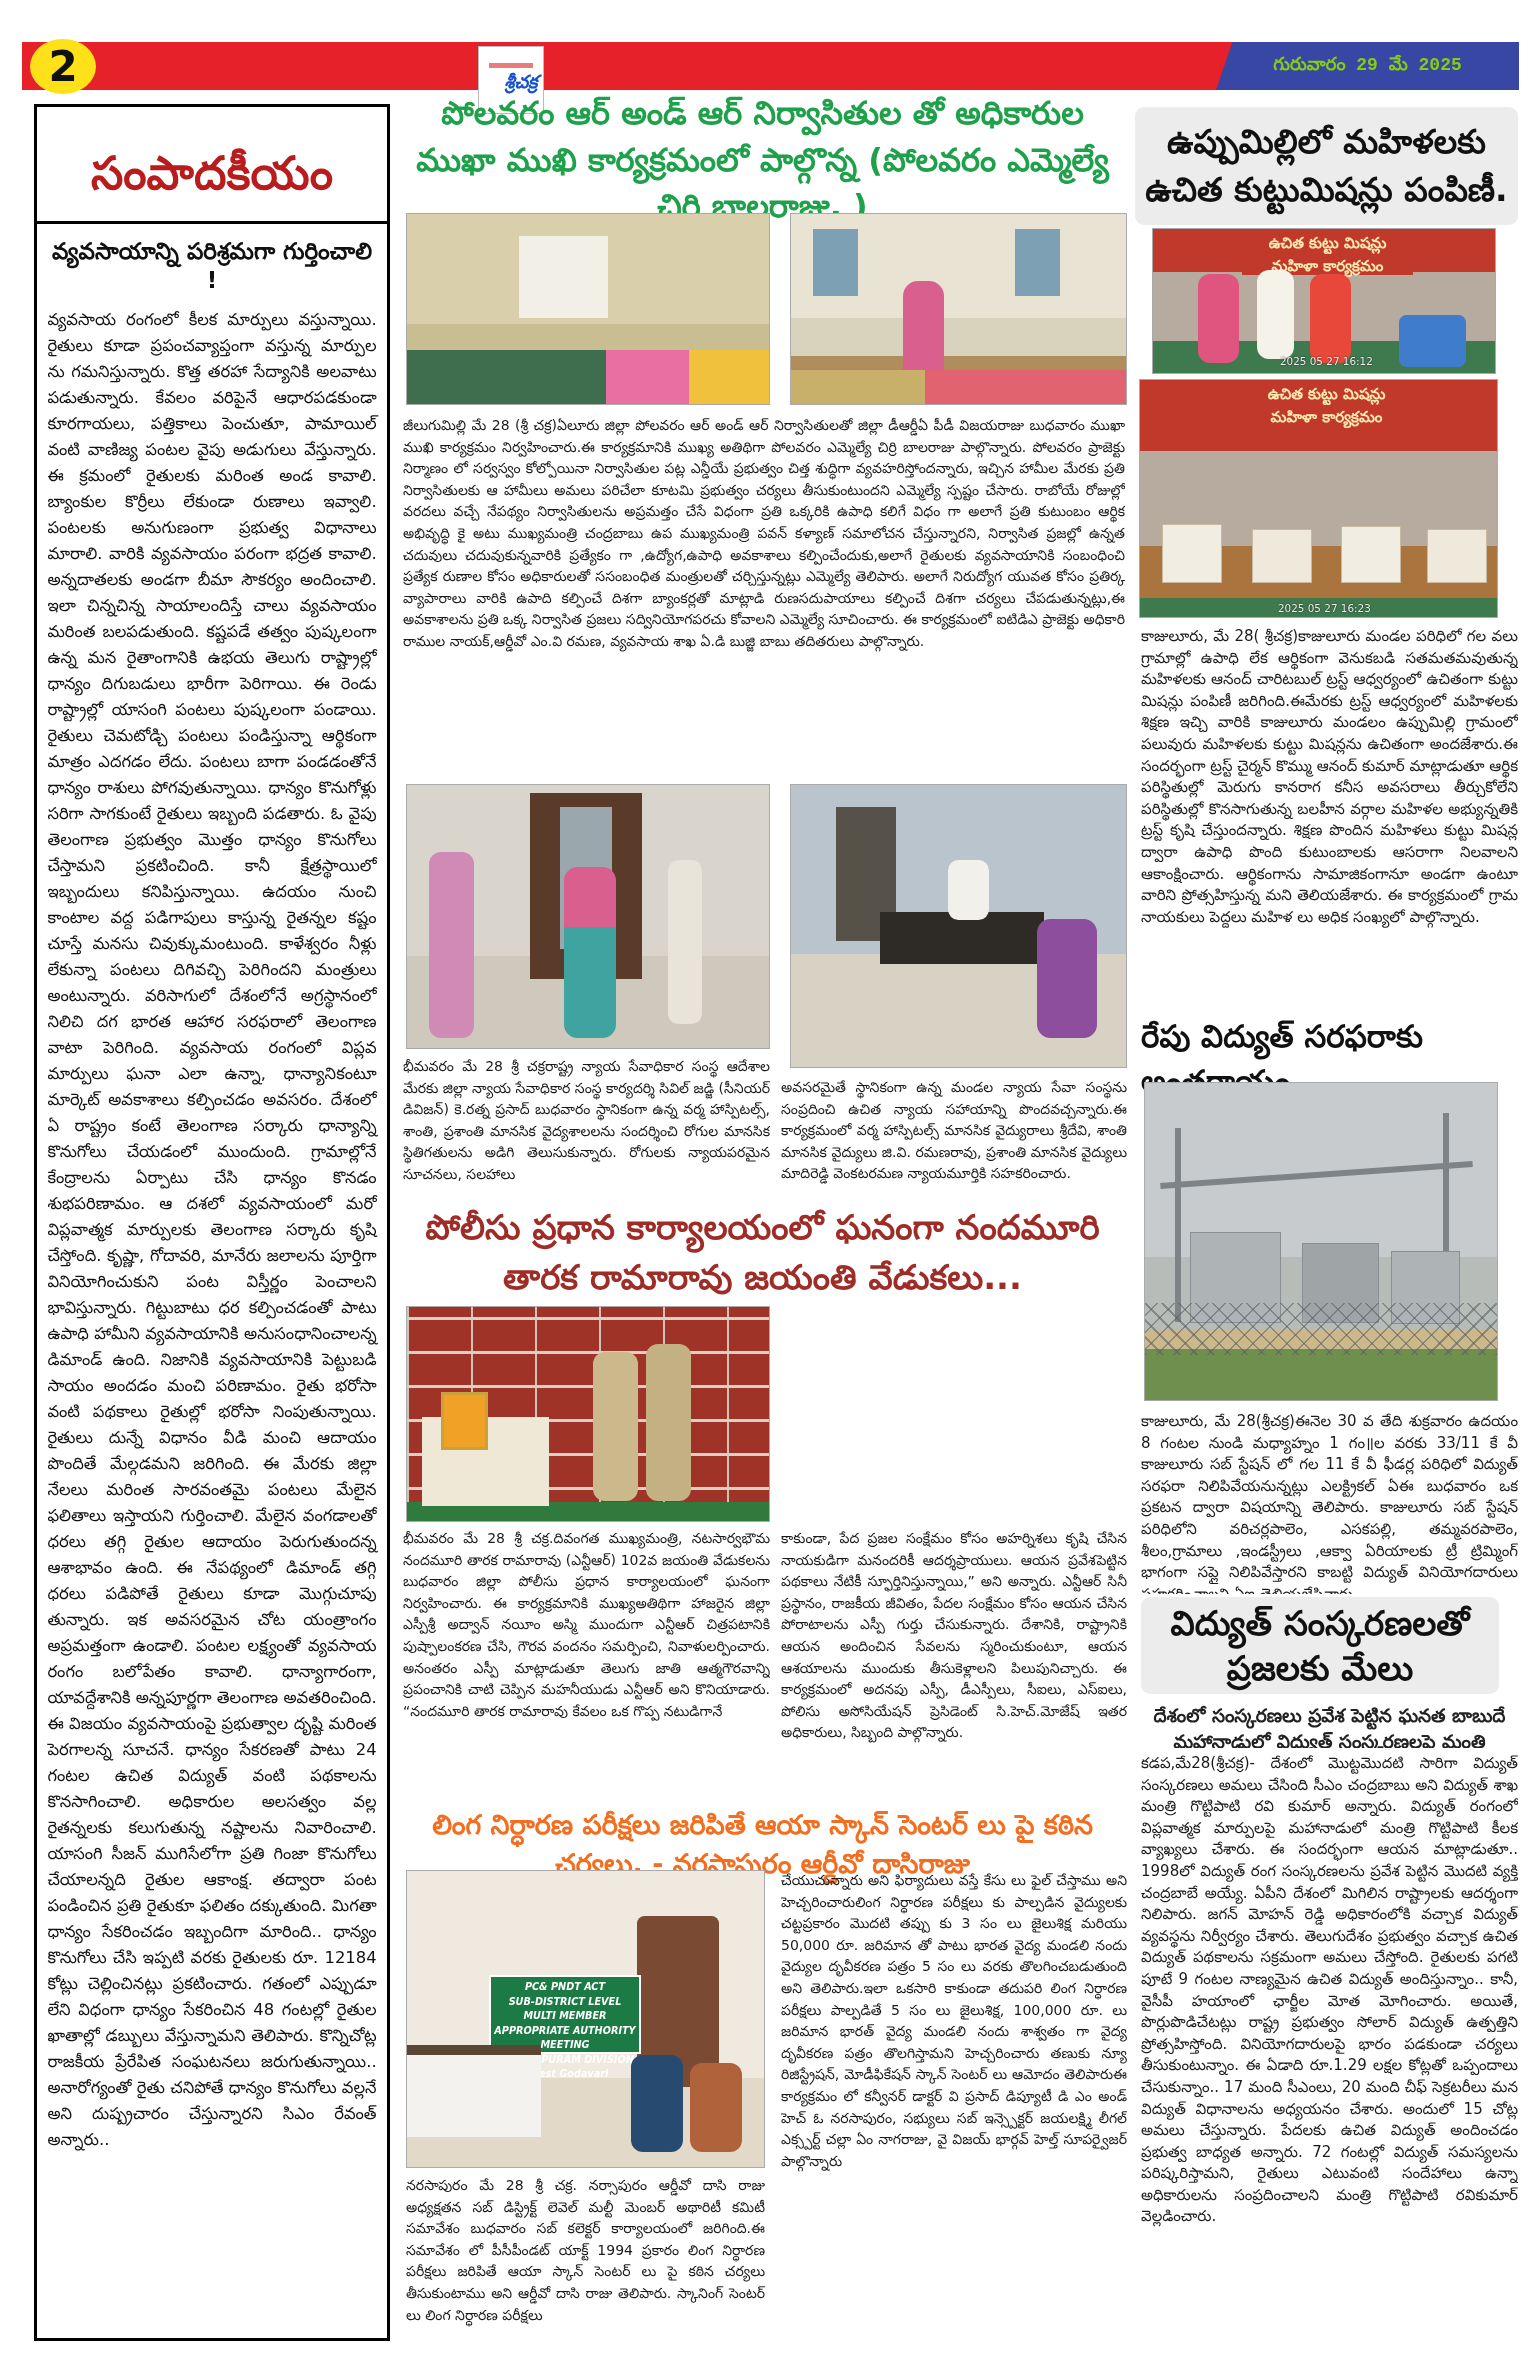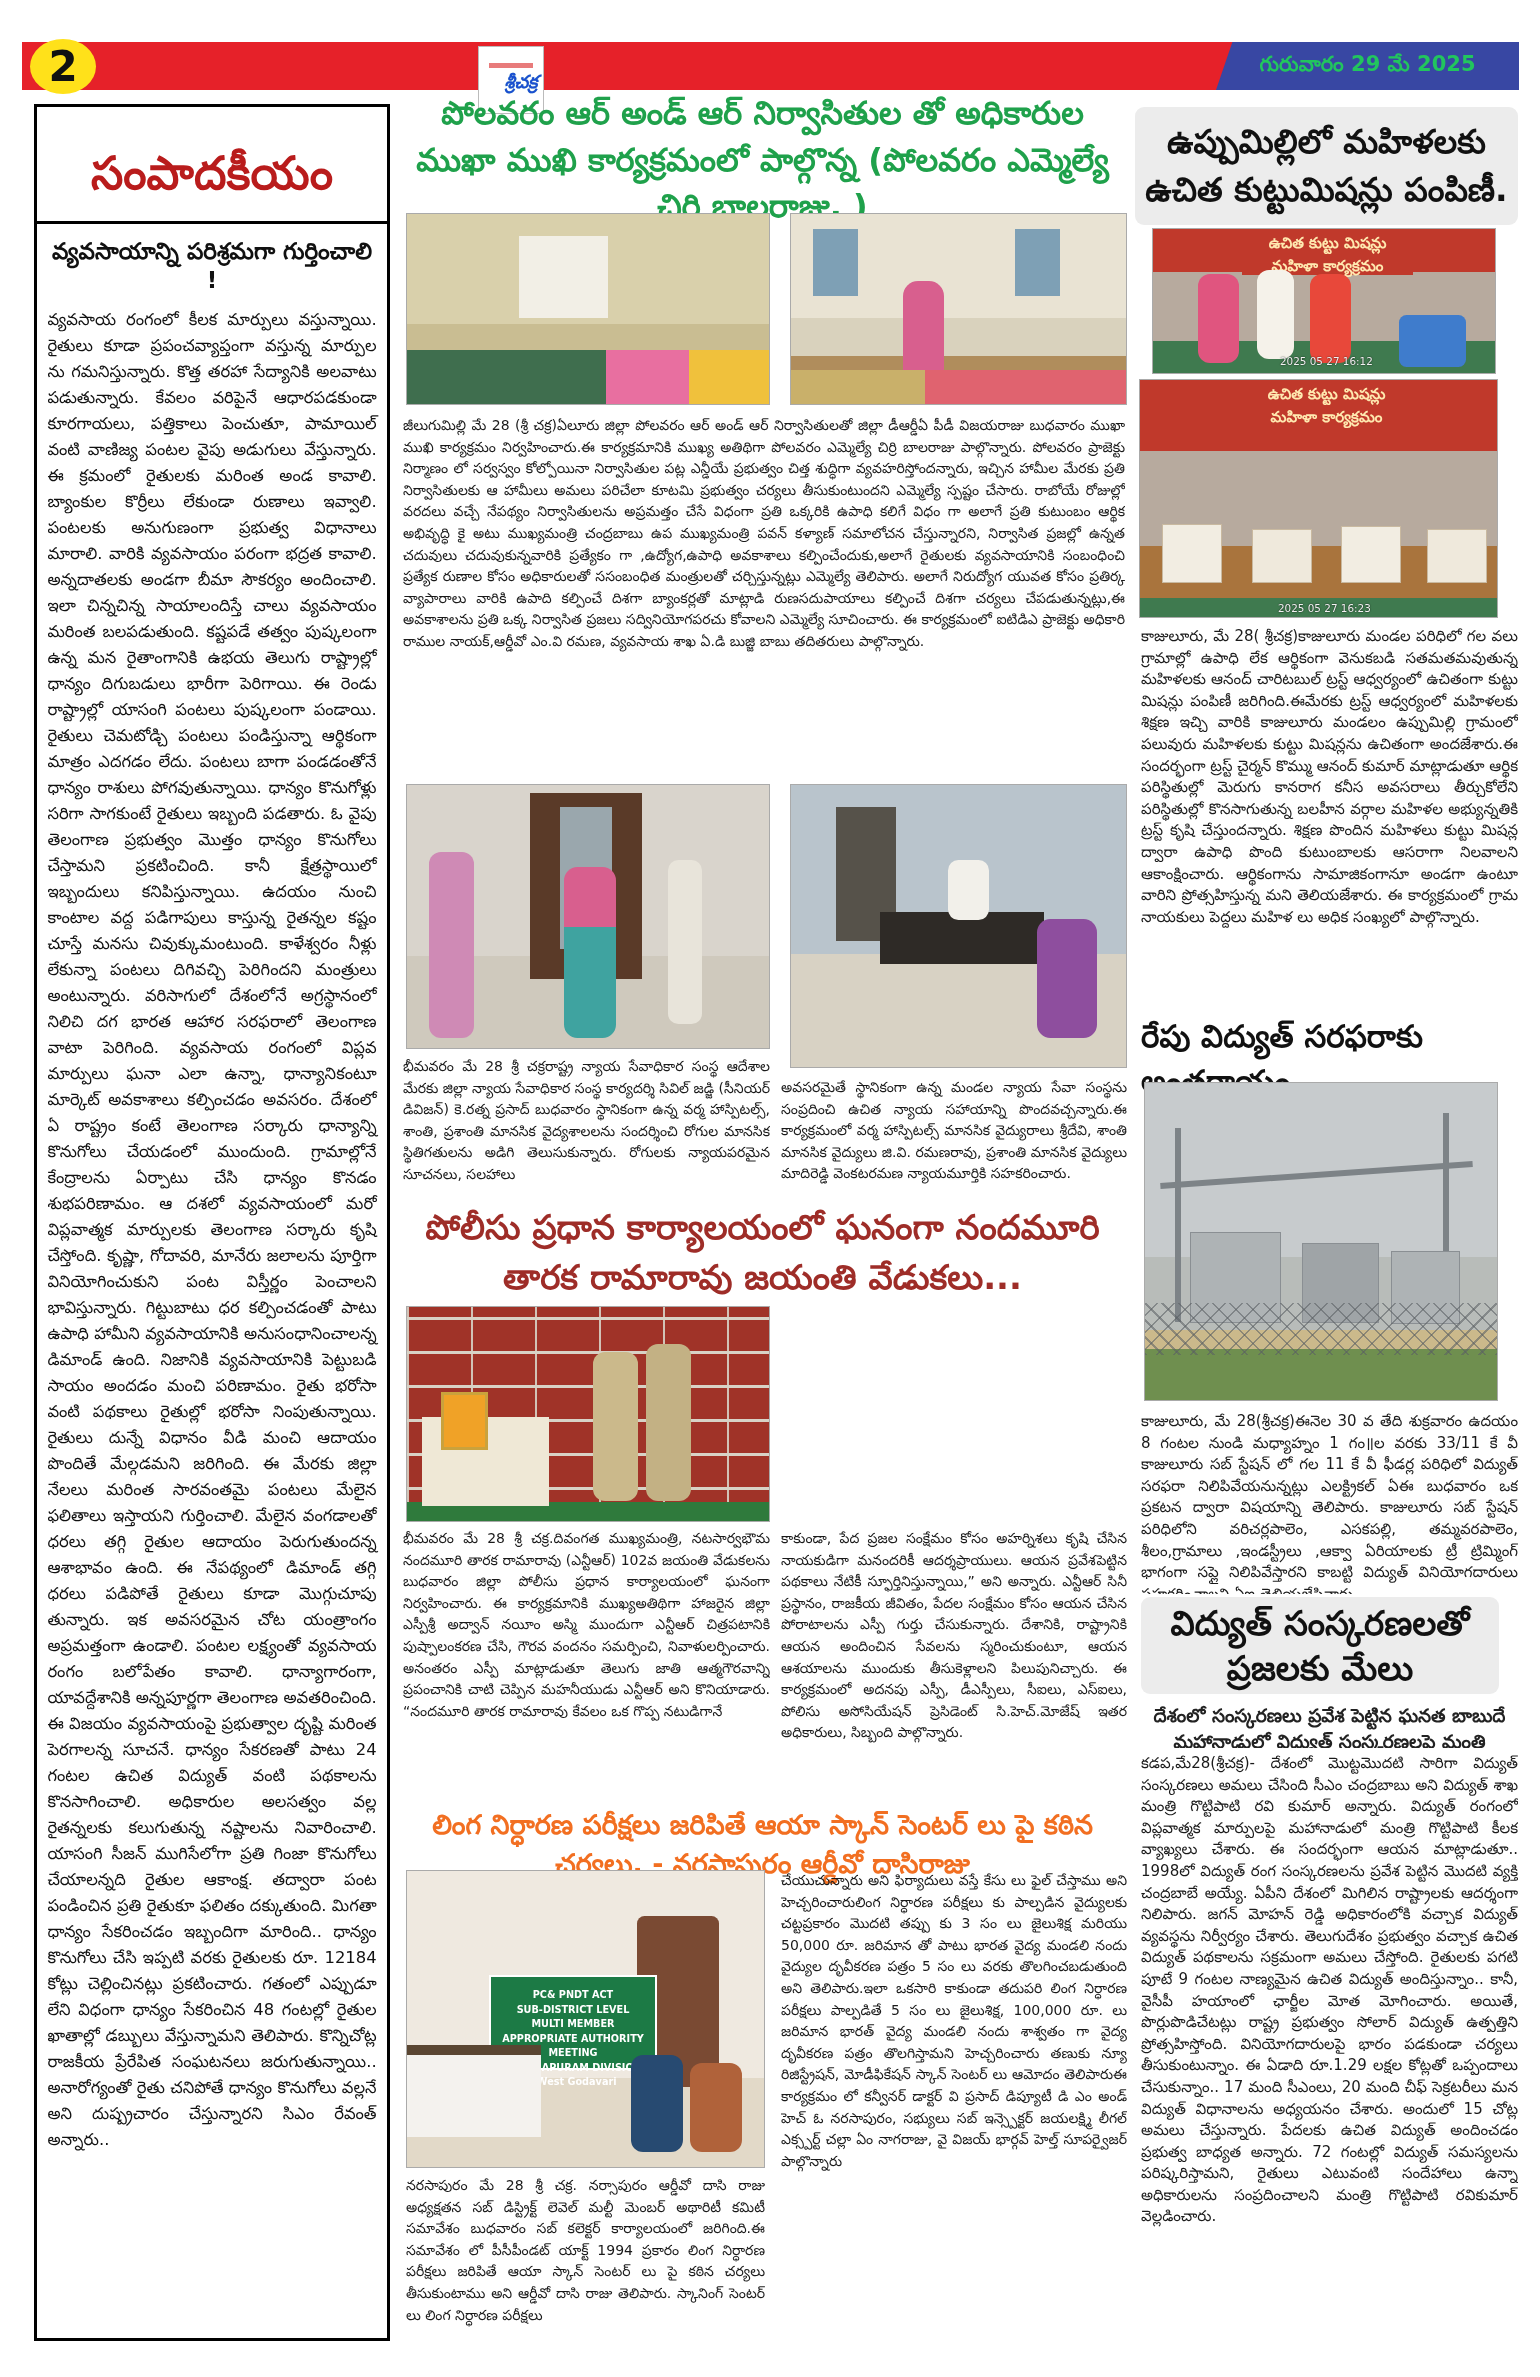--- a/index.html
+++ b/index.html
@@ -11,21 +11,21 @@
   .pagenum{left:30px;top:39px;width:66px;height:55px;background:#ffe11a;border-radius:50%;
            display:flex;align-items:center;justify-content:center;font-size:42px;font-weight:bold;color:#111;}
   .masthead{left:478px;top:46px;width:64px;height:66px;background:#fff;border:0.7px solid #bbb;
             display:flex;flex-direction:column;align-items:center;justify-content:center;}
   .masthead .tag{width:70%;height:4.5px;background:#e87b7b;margin-bottom:3px;}
   .masthead .name{font-size:18px;font-weight:bold;font-style:italic;color:#1a4fd0;
                   text-shadow:0 0 0.7px #9cc;white-space:nowrap;margin-left:20px;}
   .datebox{left:1216px;top:42px;width:303px;height:48px;background:#3847a3;
            clip-path:polygon(16.4px 0,100% 0,100% 100%,0 100%);
            display:flex;align-items:center;justify-content:center;}
-  .datebox span{color:#22c55e;font-size:21px;font-weight:bold;}
+  .datebox span{color:#84cc16;font-size:18px;font-weight:bold;font-family:Liberation Mono, monospace;}
   
   .editorial{left:34px;top:104px;width:356px;height:2237px;border:3.7px solid #000;background:#fff;box-sizing:border-box;}
   .ed-title{border-bottom:3.7px solid #000;height:86px;display:flex;align-items:center;justify-content:center;
             font-size:46px;font-weight:bold;color:#b91c1c;margin-top:28px;}
   .ed-head{padding:13.4px 7.5px 4.5px 7.5px;text-align:center;font-size:23px;font-weight:bold;line-height:1.25;}
   .ed-body{padding:7.5px 10.4px;font-size:16.4px;line-height:26px;text-align:justify;height:1998px;overflow:hidden;}
   
   .hl{display:flex;align-items:center;justify-content:center;text-align:center;font-weight:bold;line-height:1.45;}
   .hl-green{color:#1fa14b;font-size:32px;}
   .hl-blue{color:#2fabe1;font-size:34px;}
@@ -120,21 +120,21 @@
     <div class="ph-el" style="left:239px;top:37px;width:45px;height:157px;background:#c3b184;border-radius:12px;"></div>
   </div>
 
   <div class="abs body-txt" style="left:403px;top:1528px;width:367px;height:292px;">భీమవరం మే 28 శ్రీ చక్ర.దివంగత ముఖ్యమంత్రి, నటసార్వభౌమ నందమూరి తారక రామారావు (ఎన్టీఆర్) 102వ జయంతి వేడుకలను బుధవారం జిల్లా పోలీసు ప్రధాన కార్యాలయంలో ఘనంగా నిర్వహించారు. ఈ కార్యక్రమానికి ముఖ్యఅతిథిగా హాజరైన జిల్లా ఎస్పీశ్రీ అద్వాన్ నయీం అస్మి ముందుగా ఎన్టీఆర్ చిత్రపటానికి పుష్పాలంకరణ చేసి, గౌరవ వందనం సమర్పించి, నివాళులర్పించారు. అనంతరం ఎస్పీ మాట్లాడుతూ తెలుగు జాతి ఆత్మగౌరవాన్ని ప్రపంచానికి చాటి చెప్పిన మహనీయుడు ఎన్టీఆర్ అని కొనియాడారు. “నందమూరి తారక రామారావు కేవలం ఒక గొప్ప నటుడిగానే</div>
   <div class="abs body-txt" style="left:781px;top:1528px;width:346px;height:292px;">కాకుండా, పేద ప్రజల సంక్షేమం కోసం అహర్నిశలు కృషి చేసిన నాయకుడిగా మనందరికీ ఆదర్శప్రాయులు. ఆయన ప్రవేశపెట్టిన పథకాలు నేటికీ స్ఫూర్తినిస్తున్నాయి,” అని అన్నారు. ఎన్టీఆర్ సినీ ప్రస్థానం, రాజకీయ జీవితం, పేదల సంక్షేమం కోసం ఆయన చేసిన పోరాటాలను ఎస్పీ గుర్తు చేసుకున్నారు. దేశానికి, రాష్ట్రానికి ఆయన అందించిన సేవలను స్మరించుకుంటూ, ఆయన ఆశయాలను ముందుకు తీసుకెళ్లాలని పిలుపునిచ్చారు. ఈ కార్యక్రమంలో అదనపు ఎస్పీ, డీఎస్పీలు, సీఐలు, ఎస్ఐలు, పోలిసు అసోసియేషన్ ప్రెసిడెంట్ సి.హెచ్.మోజేష్ ఇతర అధికారులు, సిబ్బంది పాల్గొన్నారు.</div>
 
   <div class="abs hl hl-orange" style="left:403px;top:1824px;width:719px;height:40px;">లింగ నిర్ధారణ పరీక్షలు జరిపితే ఆయా స్కాన్ సెంటర్ లు పై కఠిన చర్యలు. - నరసాపురం ఆర్డీవో దాసిరాజు</div>
 
   <div class="photo ph-pndt" style="left:406px;top:1870px;width:359px;height:298px;">
     <div class="ph-el" style="right:45px;top:45px;width:82px;height:171px;background:#7a4a33;border-radius:7.5px 7.5px 0 0;"></div>
-    <div class="ph-el banner-green" style="left:82px;top:104px;width:142px;height:69px;padding:11px;">
+    <div class="ph-el banner-green" style="left:82px;top:104px;width:142px;height:69px;padding:3px;font-style:italic;">
       <div>PC&amp; PNDT ACT</div>
       <div>SUB-DISTRICT LEVEL MULTI MEMBER</div>
       <div>APPROPRIATE AUTHORITY MEETING</div>
       <div>NARASAPURAM DIVISION - West Godavari</div>
     </div>
     <div class="ph-el" style="left:0;bottom:30px;width:134px;height:82px;background:#f4f2ee;border-top:10.4px solid #5a4632;"></div>
     <div class="ph-el" style="left:224px;bottom:15px;width:52px;height:97px;background:#274a71;border-radius:12px;"></div>
     <div class="ph-el" style="left:283px;bottom:15px;width:52px;height:89px;background:#b0623a;border-radius:12px;"></div>
   </div>
   <div class="abs body-txt" style="left:406px;top:2175px;width:359px;height:183px;">నరసాపురం మే 28 శ్రీ చక్ర. నర్సాపురం ఆర్డీవో  దాసి రాజు అధ్యక్షతన సబ్  డిస్ట్రిక్ట్ లెవెల్ మల్టీ మెంబర్ అథారిటీ కమిటీ సమావేశం బుధవారం సబ్ కలెక్టర్ కార్యాలయంలో జరిగింది.ఈ సమావేశం లో పీసీపీండట్ యాక్ట్ 1994 ప్రకారం లింగ నిర్ధారణ పరీక్షలు జరిపితే ఆయా స్కాన్ సెంటర్ లు పై కఠిన చర్యలు తీసుకుంటాము అని ఆర్డీవో  దాసి రాజు తెలిపారు. స్కానింగ్ సెంటర్ లు లింగ నిర్ధారణ పరీక్షలు</div>

